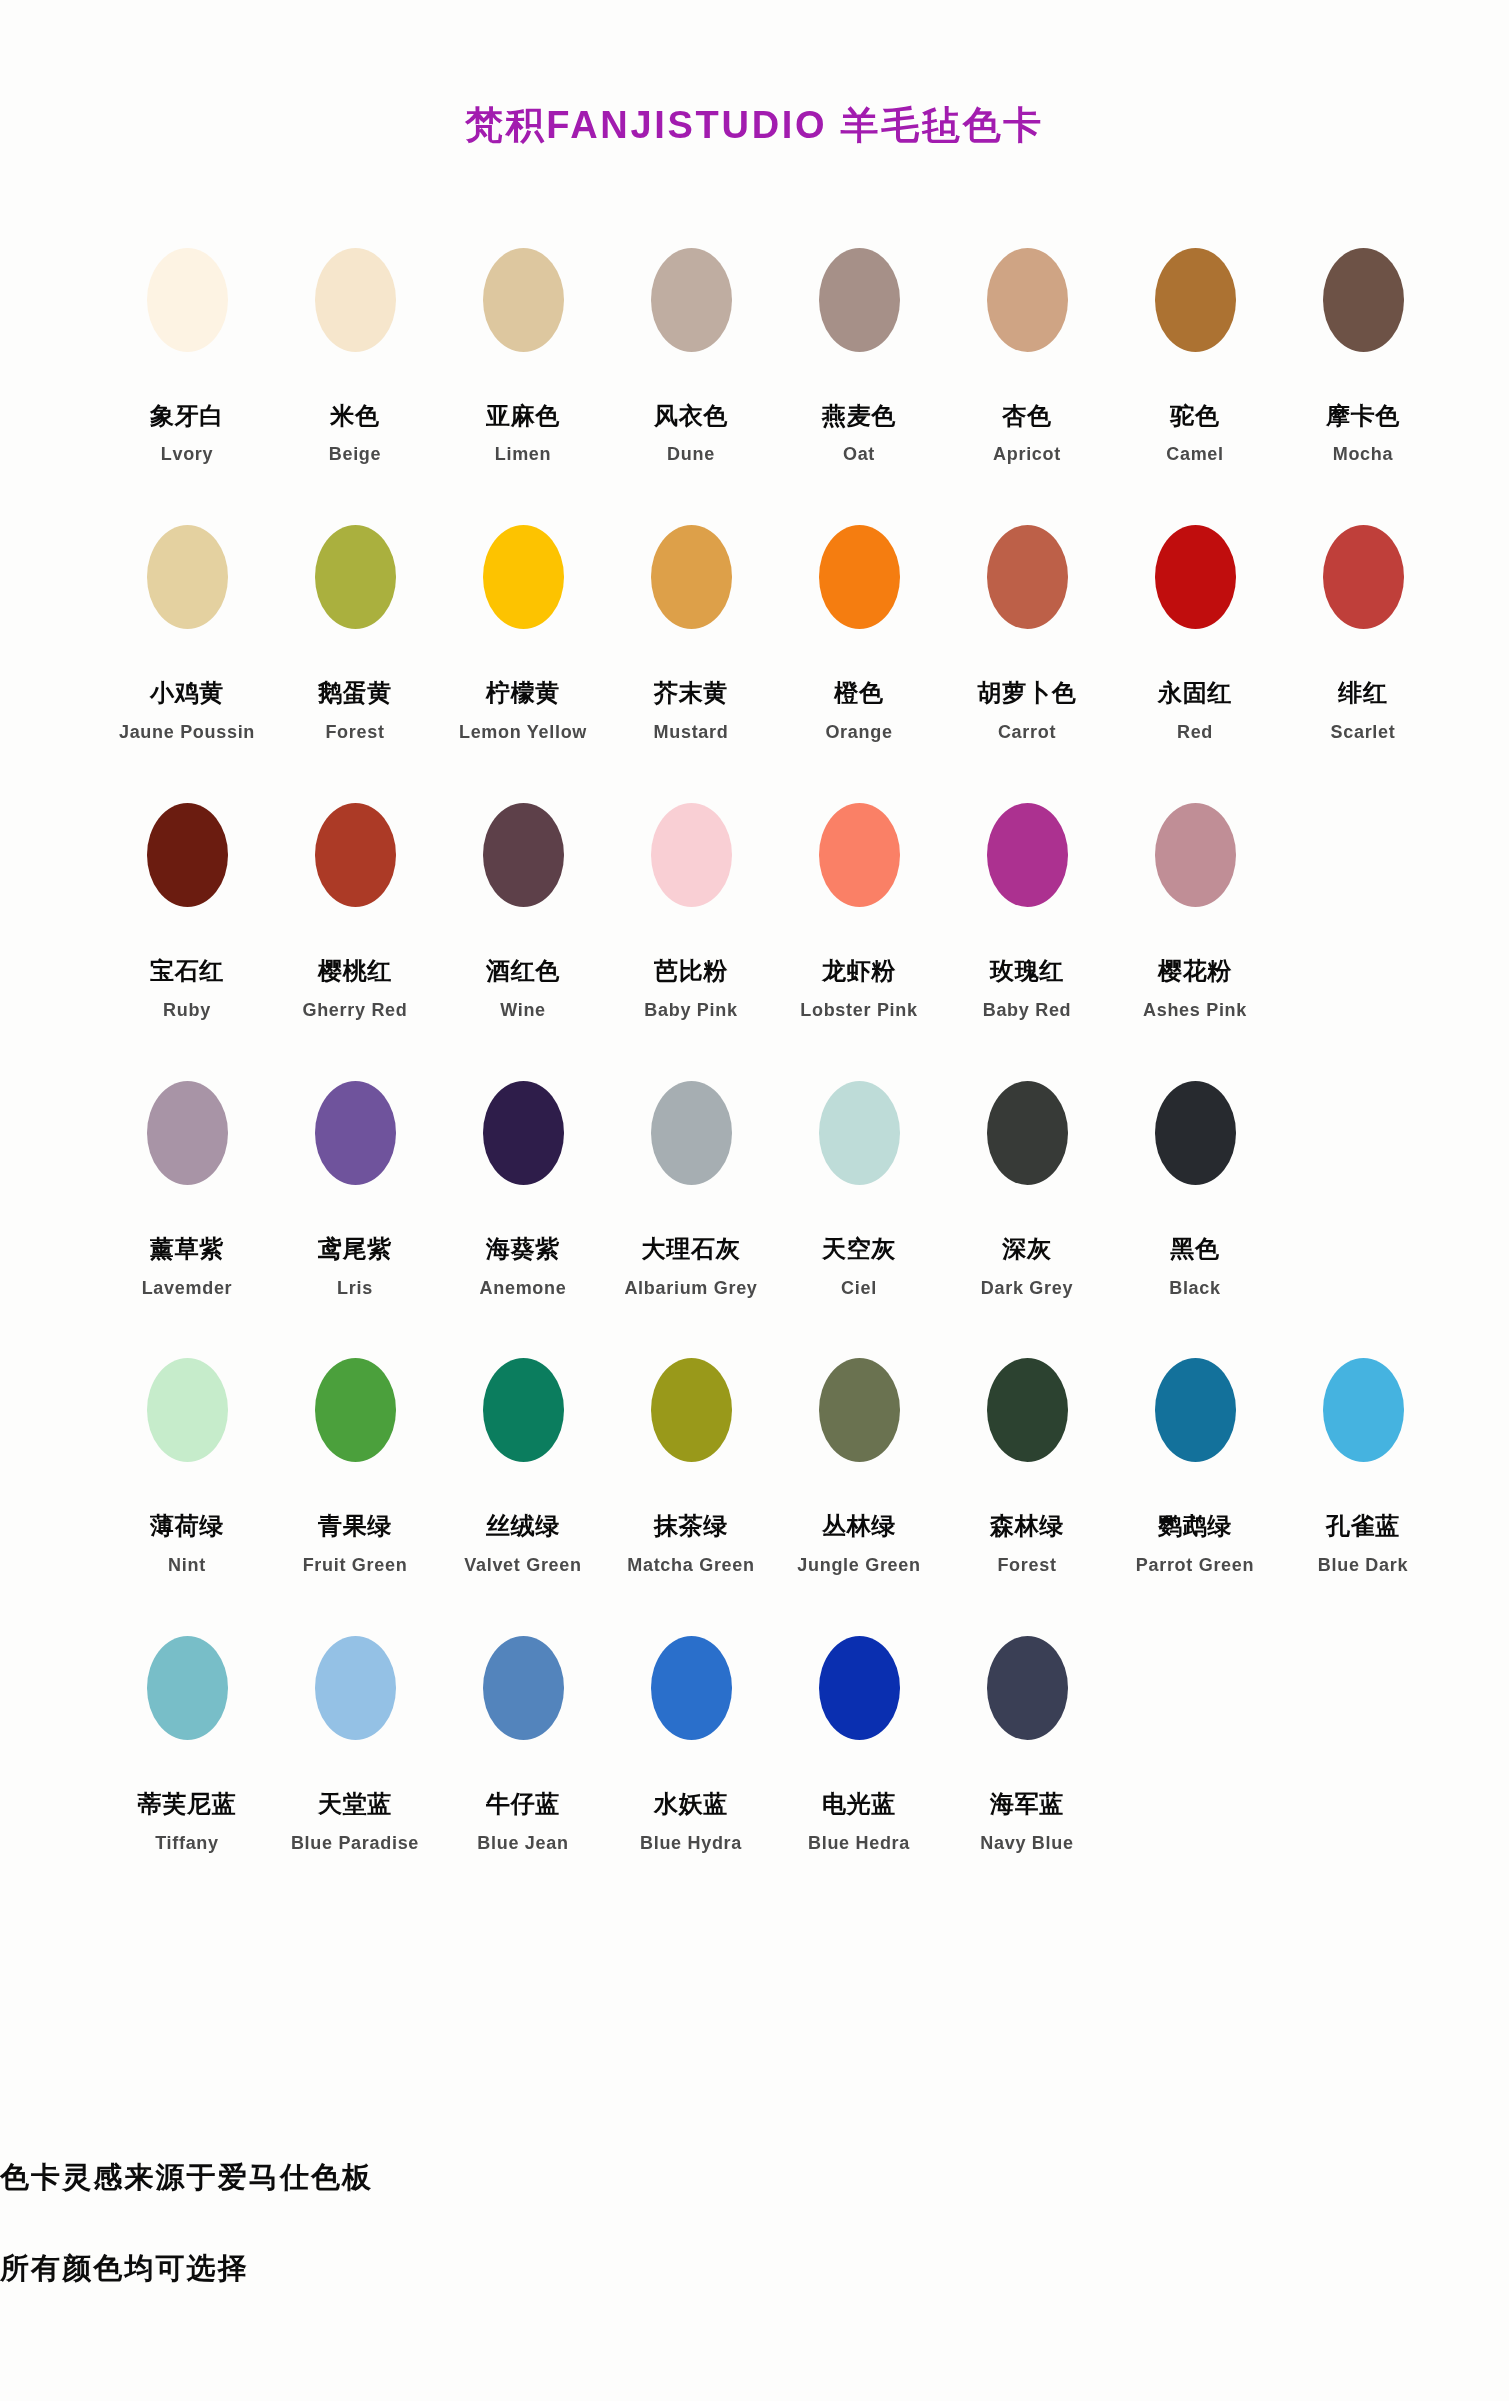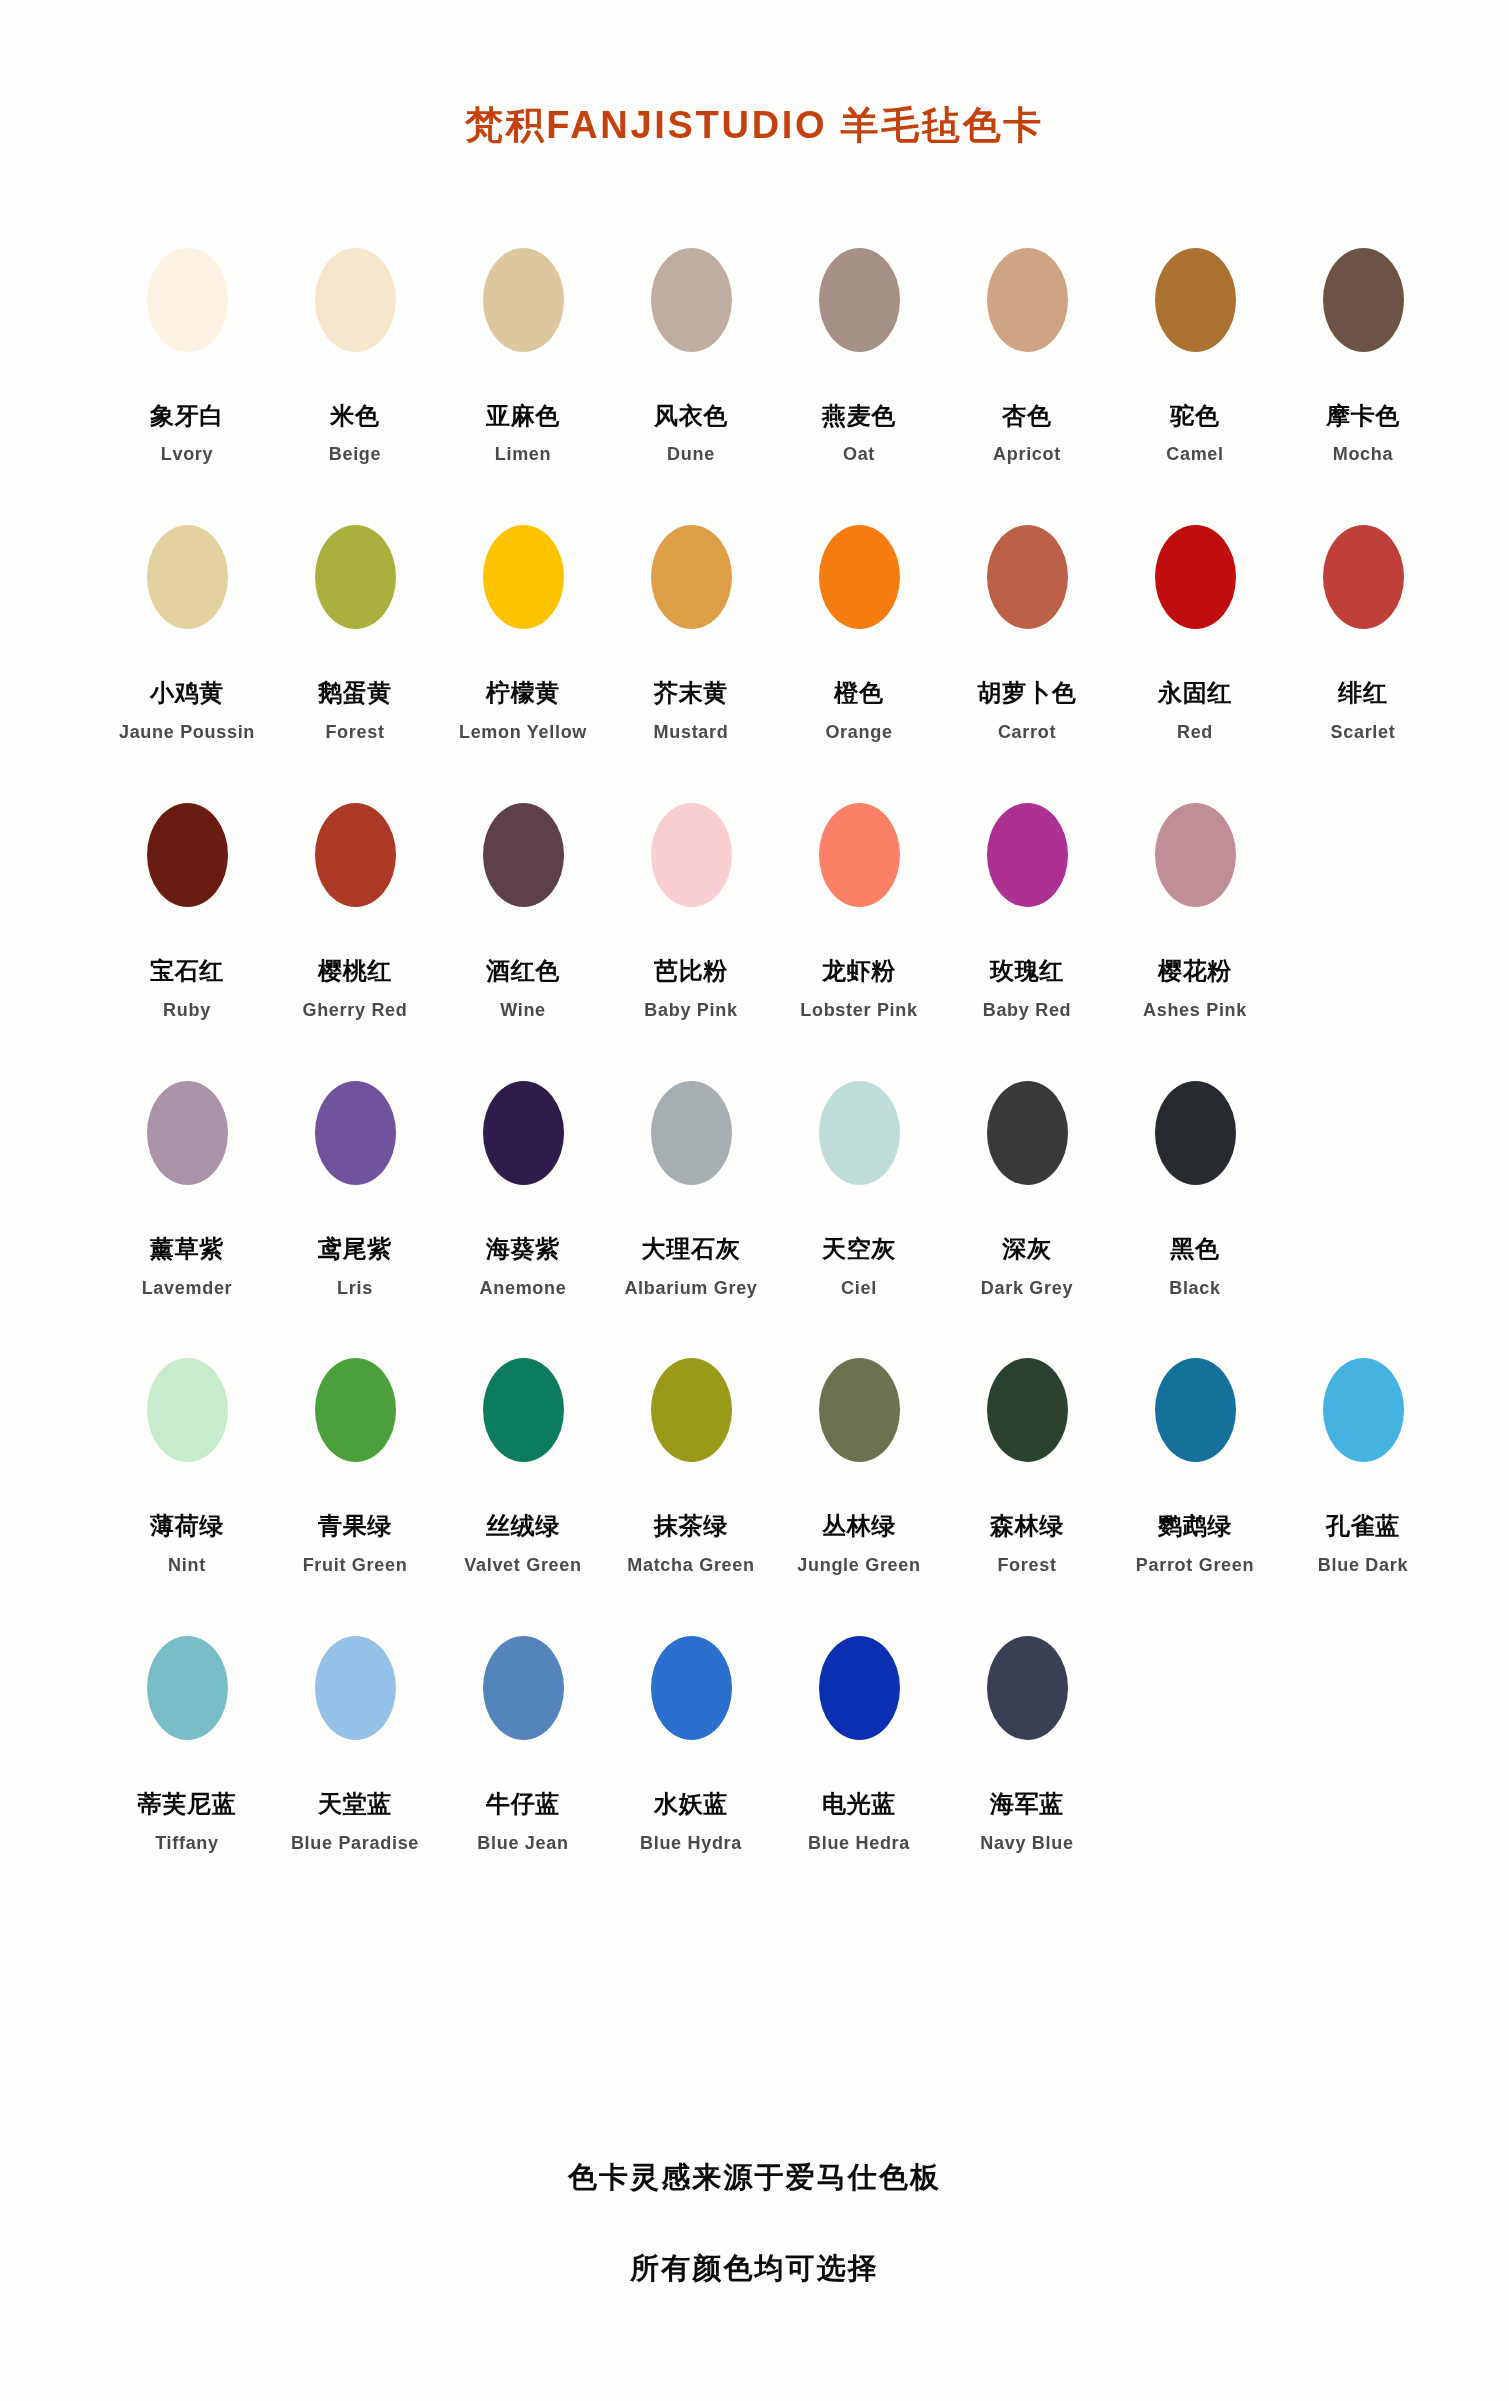--- a/index.html
+++ b/index.html
@@ -28,21 +28,21 @@
   
   .title-wrap {
     width: 100%;
     text-align: center;
     padding-top: 103px;
   }
   .title {
     font-size: 38px;
     font-weight: 700;
     letter-spacing: 2.7px;
-    color: #c2410c;
+    color: #a21caf;
     line-height: 1.2;
     white-space: nowrap;
   }
 
   
   .grid {
     margin-top: 79px;
     padding: 0 103px;
   }
 
@@ -94,21 +94,20 @@
     letter-spacing: 0.7px;
     white-space: nowrap;
   }
 
   
   .footer {
     position: absolute;
     left: 0;
     right: 0;
     bottom: 115px;
-    text-align: center;
   }
   .footer-line {
     font-size: 29px;
     font-weight: 700;
     color: #0c0c0c;
     letter-spacing: 2.1px;
     line-height: 1.2;
     white-space: nowrap;
   }
   .footer-line + .footer-line {

